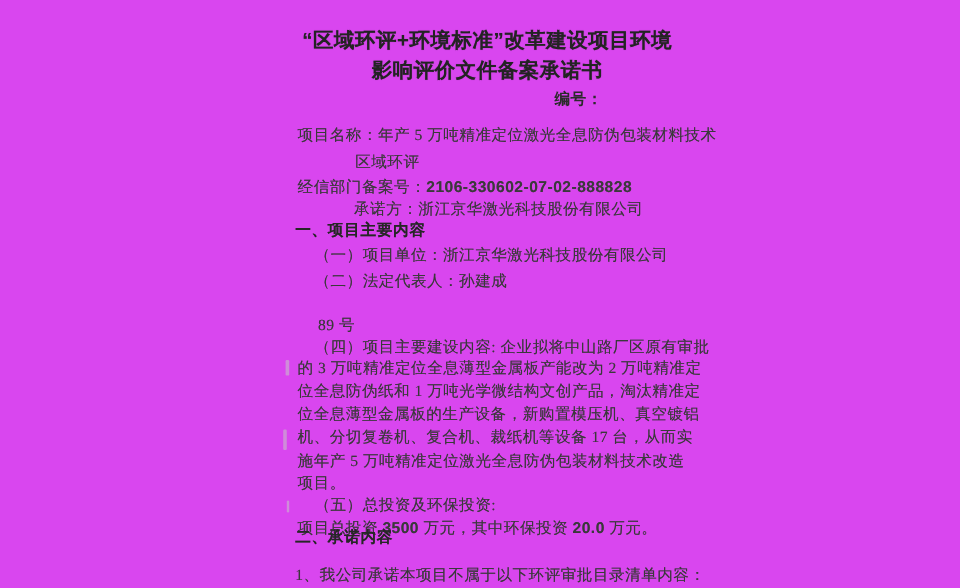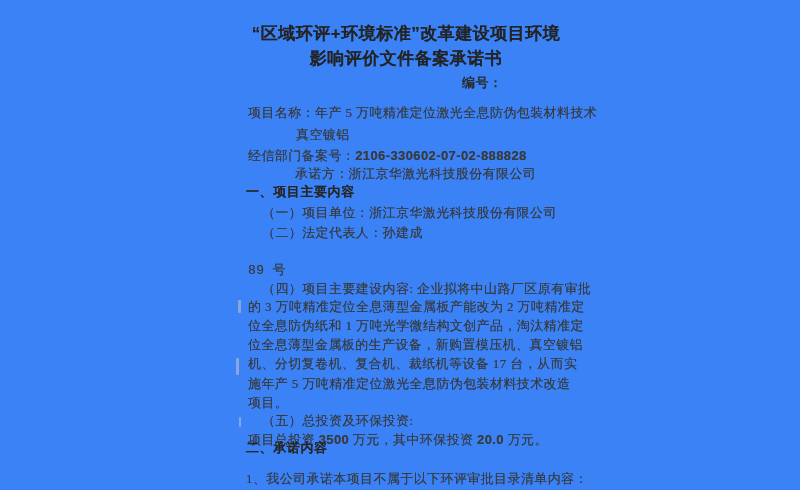--- a/index.html
+++ b/index.html
@@ -1,18 +1,18 @@
 <!DOCTYPE html>
 <html><head>
 <meta charset="utf-8">
 <style>
   html,body { margin:0; padding:0; background:#ffffff; }
   .page {
     position:relative; width:800px; height:490px;
-    background:#3b82f6; overflow:hidden;
+    background:#d946ef; overflow:hidden;
     font-family:"Liberation Serif","DejaVu Serif",serif;
   }
   .ln {
     position:absolute; white-space:nowrap;
     font-size:13px; line-height:15px;
     color:#3a3a3a; letter-spacing:0.4px;
     text-shadow:0 0 0.5px rgba(45,45,45,0.55);
     font-family:"Liberation Serif","DejaVu Serif",serif;
   }
   .heading {
@@ -40,33 +40,33 @@
 <body>
 
 <div class="page">
 
   <div class="title-line" style="top:22px;">“区域环评+环境标准”改革建设项目环境</div>
   <div class="title-line" style="top:47px;">影响评价文件备案承诺书</div>
 
   <div class="serial">编号：</div>
 
   <div class="ln" style="left:248px; top:105px;">项目名称：年产 5 万吨精准定位激光全息防伪包装材料技术</div>
-  <div class="ln" style="left:296px; top:127px;">真空镀铝</div>
+  <div class="ln" style="left:296px; top:127px;">区域环评</div>
 
   <div class="ln" style="left:248px; top:148px;">
     <span>经信部门备案号：</span><span class="num">2106-330602-07-02-888828</span>
   </div>
 
   <div class="ln" style="left:248px; top:166px;margin-left:47px;">承诺方：浙江京华激光科技股份有限公司</div>
 
   <div class="ln heading" style="left:246px; top:184px;">一、项目主要内容</div>
 
   <div class="ln" style="left:262px; top:205px;">（一）项目单位：浙江京华激光科技股份有限公司</div>
-  <div class="ln" style="left:262px; top:226px;font-family:Liberation Mono, monospace;">（二）法定代表人：孙建成</div>
-  <div class="ln" style="left:248px; top:263px;font-family:Liberation Mono, monospace;">89 号</div>
+  <div class="ln" style="left:262px; top:226px;">（二）法定代表人：孙建成</div>
+  <div class="ln" style="left:265px; top:263px;">89 号</div>
 
   <div class="ln" style="left:262px; top:281px;">（四）项目主要建设内容: 企业拟将中山路厂区原有审批</div>
   <div class="ln" style="left:248px; top:299px;">的 3 万吨精准定位全息薄型金属板产能改为 2 万吨精准定</div>
   <div class="ln" style="left:248px; top:318px;">位全息防伪纸和 1 万吨光学微结构文创产品，淘汰精准定</div>
   <div class="ln" style="left:248px; top:337px;text-align:right;">位全息薄型金属板的生产设备，新购置模压机、真空镀铝</div>
   <div class="ln" style="left:248px; top:356px;">机、分切复卷机、复合机、裁纸机等设备 17 台，从而实</div>
   <div class="ln" style="left:248px; top:376px;">施年产 5 万吨精准定位激光全息防伪包装材料技术改造</div>
   <div class="ln" style="left:248px; top:395px;">项目。</div>
 
   <div class="ln" style="left:262px; top:413px;">（五）总投资及环保投资:</div>

